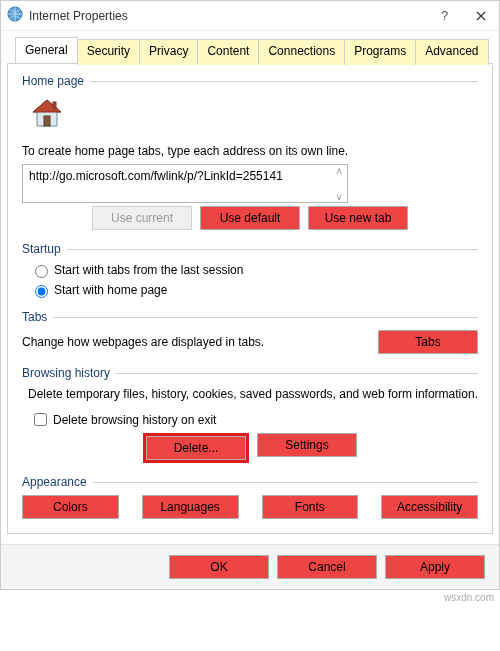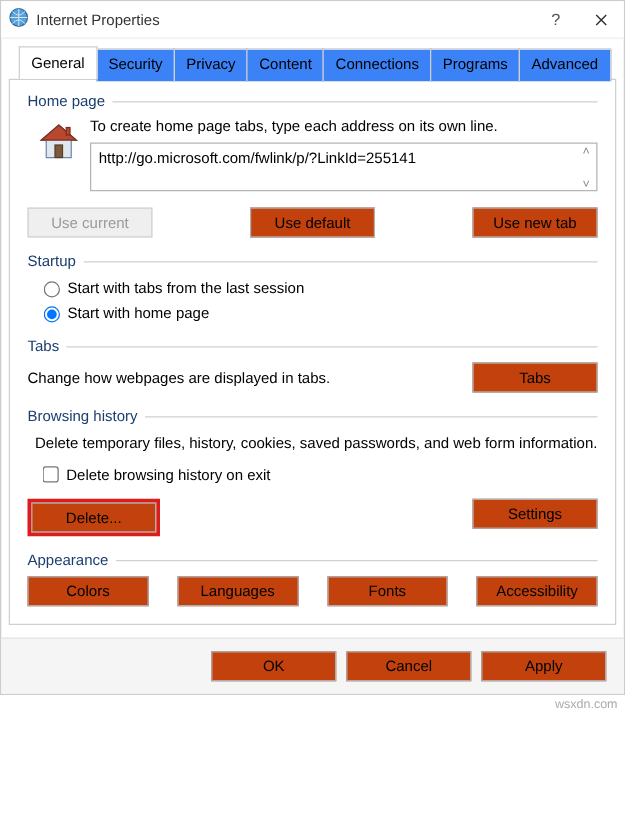--- a/index.html
+++ b/index.html
@@ -19,46 +19,46 @@
   .titlebar .icon { margin: 0 6px; }
   .title { flex: 1; font-size: 12px; color: #333; }
   .winbtn { width: 36px; height: 30px; display: flex; align-items: center; justify-content: center; color: #555; cursor: pointer; }
   .tabs { display: flex; padding: 6px 6px 0 14px; }
   .tab {
     padding: 5px 9px 6px 9px; font-size: 12px; border: 1px solid #d0d0d0;
     border-bottom: none; background: #fff; margin-right: -1px;
     position: relative; top: 0; cursor: pointer;
   }
   .tab.active { background: #fff; z-index: 2; }
-  .tab.inactive { background: #3b82f6; top: 2px; padding-top: 4px; }
+  .tab.inactive { background: #fef9c3; top: 2px; padding-top: 4px; }
   .panel {
     margin: 0 6px 10px 6px; border: 1px solid #d0d0d0; background: #fff;
     padding: 10px 14px 14px 14px;
   }
   .group { margin-bottom: 12px; }
   .group-header { display: flex; align-items: center; margin-bottom: 6px; }
   .group-header .label { color: #1a3e6e; font-size: 12px; padding-right: 6px; white-space: nowrap; }
   .group-header .line { flex: 1; height: 1px; background: #d0d0d0; }
-  .hp-row { display: flex; align-items: flex-start; }
+  .hp-row { display: flex; align-items: flex-start; flex-direction: column; }
   .hp-icon { width: 50px; flex: 0 0 50px; text-align: center; padding-top: 2px; }
   .hp-right { flex: 1; }
   .hp-text { margin-bottom: 6px; }
   .urlbox {
     width: 100%; height: 39px; border: 1px solid #b5b5b5; background: #fff;
     padding: 4px 18px 4px 6px; font-size: 12px; position: relative;
     font-family: "Segoe UI", Tahoma, sans-serif; resize: none;
   }
   .url-wrap { position: relative; }
   .spin { position: absolute; right: 2px; width: 14px; height: 12px; color: #888; font-size: 10px; text-align: center; line-height: 12px; cursor: pointer; }
   .spin.up { top: 2px; }
   .spin.dn { bottom: 2px; }
-  .btnrow { display: flex; justify-content: space-between; gap: 8px; margin-top: 10px; }
+  .btnrow { display: flex; justify-content: center; gap: 8px; margin-top: 0; }
   button.std {
     min-width: 100px; height: 24px; font: inherit; font-size: 12px;
-    background: #c2410c; border: 1px solid #adadad; cursor: pointer;
+    background: #ef4444; border: 1px solid #adadad; cursor: pointer;
   }
   button.std:disabled { color: #9a9a9a; background: #efefef; border-color: #cfcfcf; cursor: default; }
   .radio-row, .check-row { display: flex; align-items: center; margin: 4px 0 4px 8px; }
   .radio-row input, .check-row input { margin-right: 6px; }
   .tabs-section { display: flex; align-items: center; justify-content: space-between; }
   .tabs-section .txt { flex: 1; padding-right: 12px; }
   .bh-text { margin: 2px 0 8px 6px; line-height: 1.35; }
   .highlight { border: 3px solid #e01b1b; display: inline-block; }
   .highlight button.std { margin: 0; }
   .dialog-buttons {

